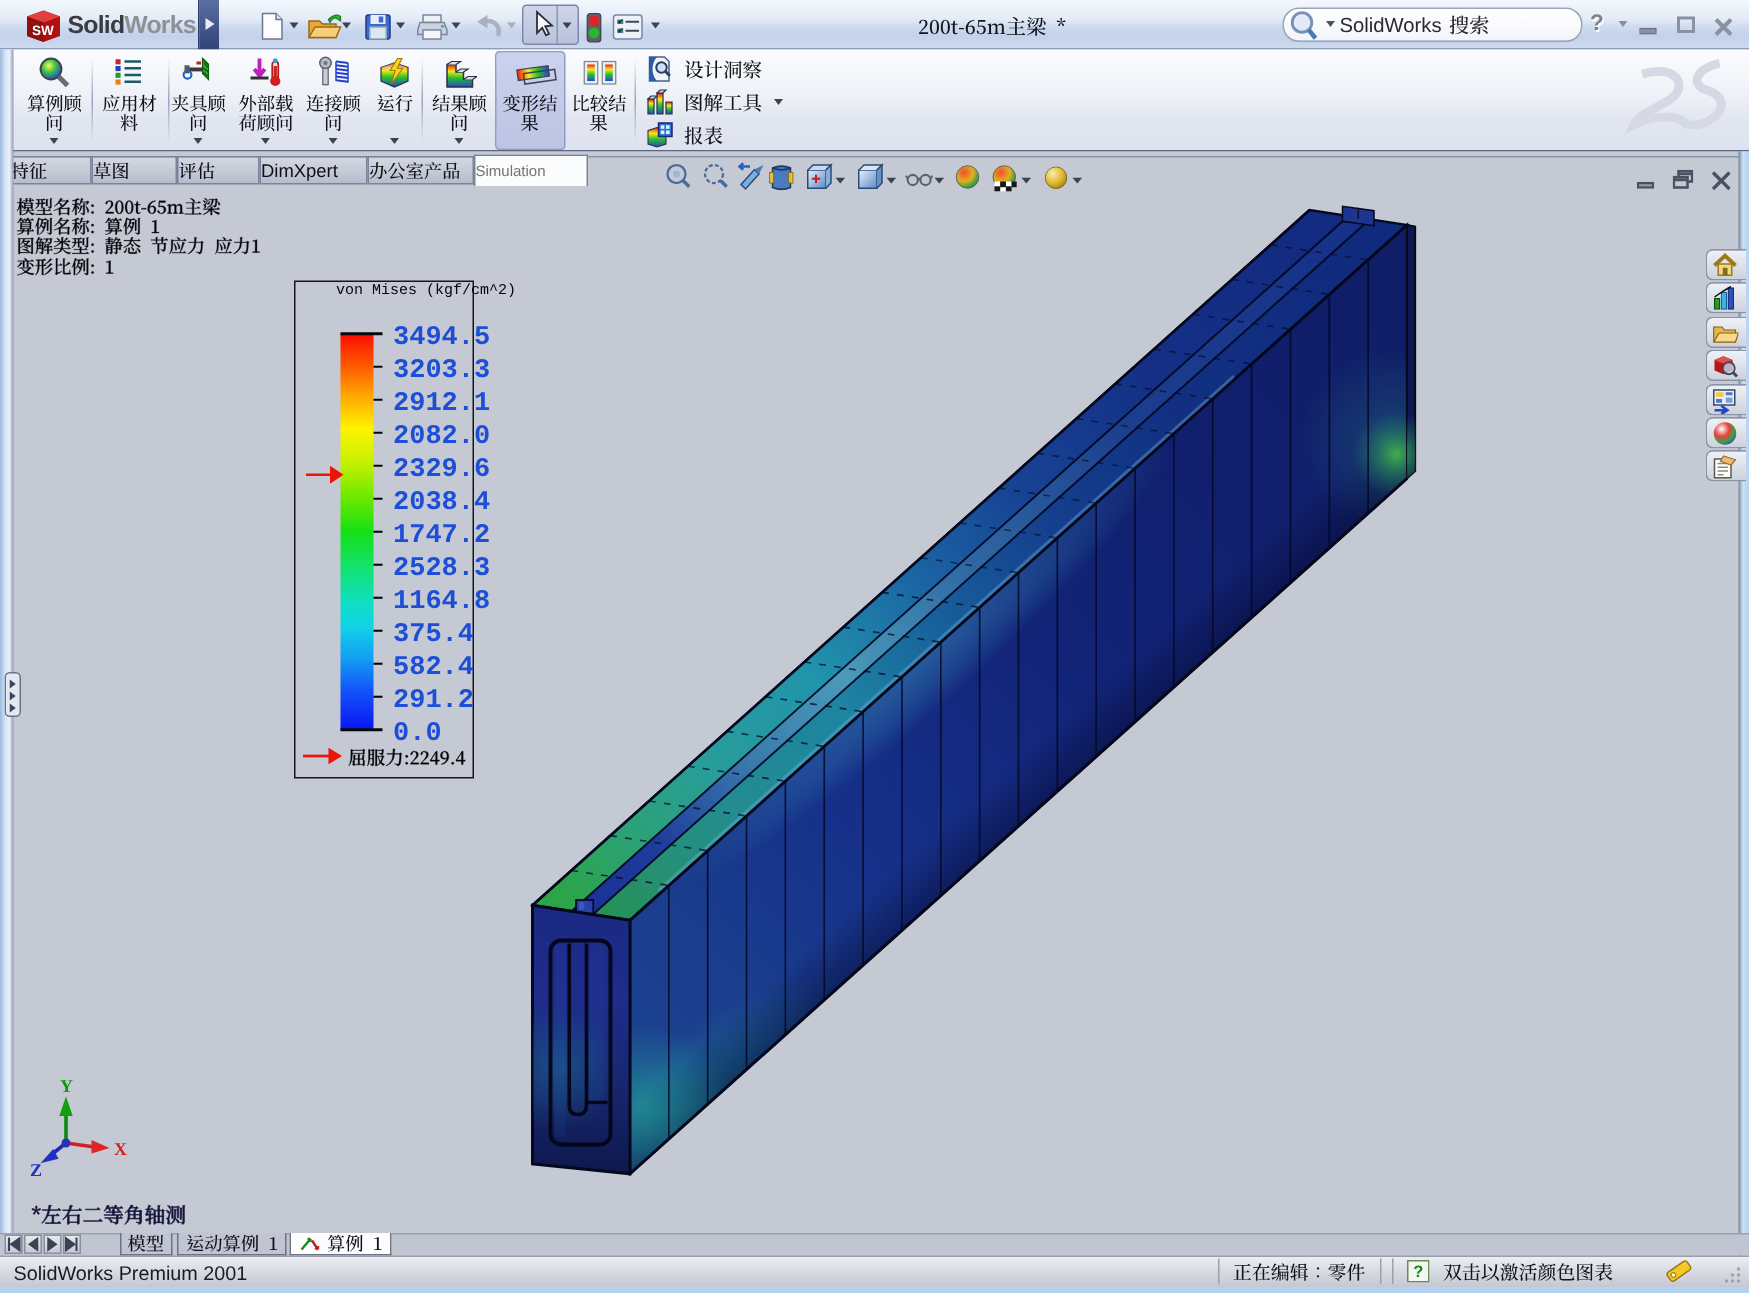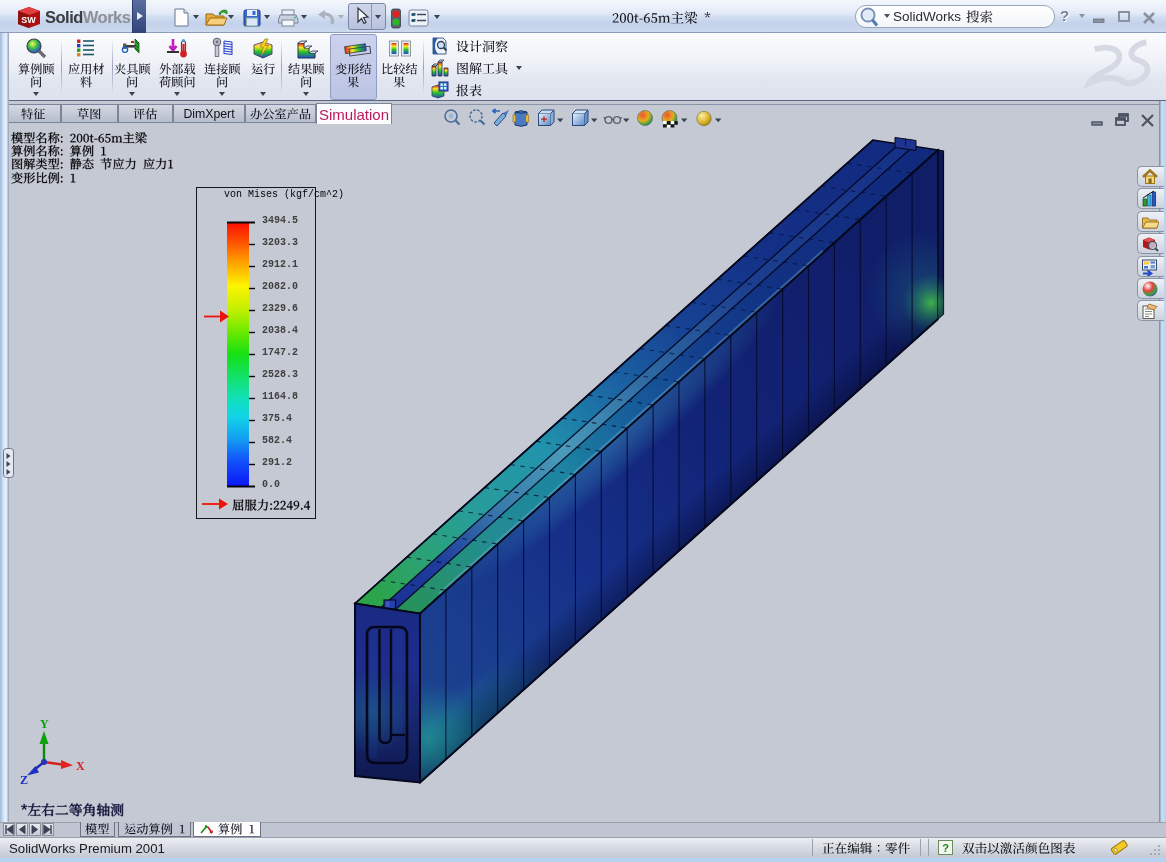--- a/index.html
+++ b/index.html
@@ -10,27 +10,27 @@
 .dd{position:absolute;top:15px;width:0;height:0;border-left:3.5px solid transparent;border-right:3.5px solid transparent;border-top:4px solid #3a4253}
 
 #ribbon{left:0;top:33px;width:1166px;height:68px;background:linear-gradient(#fbfcfe 0%,#eef1f7 45%,#e2e6f0 70%,#dde2ee 100%);border-bottom:1px solid #5c6784}
 .rbtn{position:absolute;top:1px;height:65px;text-align:center}
 .rico{position:absolute;top:3px;left:50%;transform:translateX(-50%);width:24px;height:24px}
 .rtxt{position:absolute;top:27px;width:100%;display:flex;flex-direction:column;align-items:center}
 .rdd{position:absolute;bottom:3px;left:50%;margin-left:-3.5px;width:0;height:0;border-left:3.5px solid transparent;border-right:3.5px solid transparent;border-top:4px solid #3a4253}
 .rsep{position:absolute;top:6px;width:1px;height:56px;background:linear-gradient(rgba(150,158,180,0),#9aa2bc,rgba(150,158,180,0))}
 
 #tabband{left:0;top:101px;width:1166px;height:27px;background:#c5c9d3}
-.ctab{position:absolute;top:3px;height:19px;background:linear-gradient(#d4d8e2,#b6bdcc);border:1px solid #7c8499;display:flex;align-items:center;justify-content:center}
+.ctab{position:absolute;top:3px;height:19px;background:linear-gradient(#d4d8e2,#b6bdcc);border:1px solid #7c8499;display:flex;align-items:center;}
 .ctab.active{background:#fbfcfd;height:21px;top:2px;z-index:2;border-bottom:none}
 
 #vp{left:9px;top:128px;width:1150px;height:694px;background:#c5c9d3}
 
 #legend{position:absolute;left:196px;top:187px;width:120px;height:332px;border:1px solid #16161c}
-.lval{position:absolute;left:263px;font-family:"Liberation Mono",monospace;font-size:10px;font-weight:700;color:#404040;letter-spacing:0px;white-space:nowrap}
+.lval{position:absolute;left:263px;font-family:"Liberation Mono",monospace;font-size:18px;font-weight:700;color:#1d4ed8;letter-spacing:0px;white-space:nowrap}
 
 .rpb{position:absolute;left:1137px;width:27px;height:21.4px;background:linear-gradient(#eef1f6,#ccd2de);border:1px solid #8a93a8;border-right:none;border-radius:5px 0 0 5px}
 
 #btabs{left:0;top:822px;width:1166px;height:15px;background:#c0c5d1;border-top:1px solid #9aa0ac}
 .navb{position:absolute;top:823px;width:12px;height:13px;background:linear-gradient(#e8eaee,#c6cad3);border:1px solid #8a8f9c;color:#4a5060;font-size:8px;text-align:center;line-height:12px}
 .btab{position:absolute;top:822px;height:15px;background:#c0c5d1;border:1px solid #6d7385;border-top:none;display:flex;align-items:center;justify-content:center}
 .btab.active{background:#fdfdfe}
 
 #status{left:0;top:837px;width:1166px;height:21px;background:linear-gradient(#eceef2 0%,#d6dae2 50%,#c3c8d3 100%);border-top:1px solid #9aa0ae;font-size:13.5px;color:#1c1c22}
 #frame-b{left:0;top:858px;width:1166px;height:4px;background:#b5d2f2}
@@ -392,21 +392,21 @@
       </div>
       <div class="ctab" style="left:173px;width:72px">
         <span style="font-size:12.3px;color:#101018">DimXpert</span>
       </div>
       <div class="ctab" style="left:245px;width:71px">
         <svg width="62" height="16" viewBox="0 0 62 16" style="display:block;overflow:visible">
           <path d="M2.6 6.5Q2.8 7.3 2.7 8Q2.6 8.6 2.3 9.1Q2.1 9.6 1.8 9.8Q1.6 10 1.4 10.1Q1.2 10.1 1 10.1Q0.8 10.1 0.7 9.9Q0.6 9.7 0.7 9.5Q0.8 9.3 1 9.1Q1.3 8.9 1.6 8.5Q1.9 8.1 2.1 7.6Q2.3 7 2.4 6.5ZM6.3 2.3Q6.3 2.5 6.2 2.6Q6.1 2.6 5.9 2.7Q5.9 3.7 5.8 4.7Q5.8 5.7 5.6 6.7Q5.5 7.7 5.2 8.6Q4.9 9.6 4.3 10.4Q3.8 11.2 2.9 12Q2 12.8 0.6 13.4L0.5 13.2Q1.8 12.4 2.7 11.4Q3.5 10.4 3.9 9.3Q4.4 8.2 4.6 7.1Q4.7 5.9 4.8 4.7Q4.8 3.5 4.8 2.2ZM8.1 4.9 8.7 4.3 9.8 5.2Q9.7 5.3 9.6 5.4Q9.5 5.4 9.3 5.4Q9.2 6.9 9.1 8.2Q9 9.4 8.9 10.3Q8.8 11.3 8.6 11.9Q8.4 12.5 8.1 12.8Q7.8 13.1 7.4 13.2Q7 13.3 6.5 13.3Q6.5 13.1 6.4 12.9Q6.4 12.7 6.2 12.6Q6.1 12.5 5.7 12.4Q5.3 12.3 4.8 12.2V12Q5.1 12 5.6 12.1Q6 12.1 6.3 12.1Q6.6 12.2 6.8 12.2Q7 12.2 7.1 12.1Q7.2 12.1 7.3 12Q7.5 11.8 7.7 11.2Q7.8 10.6 7.9 9.7Q8.1 8.7 8.1 7.5Q8.2 6.3 8.3 4.9ZM8.8 4.9V5.3H1.1L1 4.9ZM9.7 6.6Q10.5 7.1 10.9 7.5Q11.3 8 11.5 8.4Q11.7 8.9 11.7 9.2Q11.7 9.6 11.5 9.8Q11.4 10 11.2 10Q11 10 10.7 9.8Q10.7 9.3 10.6 8.7Q10.4 8.2 10.1 7.6Q9.9 7.1 9.6 6.7Z M14.3 12Q14.8 12 15.7 11.9Q16.5 11.9 17.5 11.8Q18.5 11.8 19.6 11.7Q20.7 11.6 21.8 11.5L21.8 11.7Q20.6 12 18.8 12.3Q17 12.7 14.7 13ZM19.1 7Q19.1 7.1 18.9 7.2Q18.7 7.2 18.4 7.1L18.7 7Q18.5 7.6 18 8.3Q17.5 9 17 9.7Q16.4 10.5 15.8 11.1Q15.2 11.8 14.7 12.3L14.6 12.2H15.1Q15.1 12.7 14.9 12.9Q14.8 13.2 14.6 13.2L14 12Q14 12 14.1 12Q14.2 12 14.3 11.9Q14.4 11.9 14.5 11.9Q14.6 11.8 14.7 11.8Q15 11.4 15.3 10.9Q15.7 10.4 16 9.8Q16.4 9.2 16.7 8.6Q17 7.9 17.3 7.3Q17.5 6.7 17.7 6.2ZM20.5 2.7Q20.4 2.8 20.3 3Q20.1 3.1 20 3.3L19.9 2.9Q20.3 3.8 20.9 4.7Q21.5 5.5 22.3 6.2Q23.1 6.9 24.2 7.3L24.1 7.4Q23.8 7.5 23.5 7.7Q23.3 7.9 23.1 8.2Q22.2 7.6 21.5 6.8Q20.8 6 20.3 4.9Q19.8 3.8 19.5 2.4L19.6 2.4ZM17.7 3.1Q17.7 3.2 17.6 3.3Q17.4 3.3 17.2 3.3Q16.6 4.4 15.9 5.4Q15.2 6.4 14.4 7.2Q13.6 8 12.7 8.6L12.6 8.5Q13.2 7.8 13.9 6.9Q14.6 5.9 15.2 4.8Q15.9 3.6 16.3 2.5ZM19.7 9Q20.7 9.6 21.3 10.2Q22 10.8 22.3 11.3Q22.7 11.9 22.7 12.3Q22.8 12.7 22.7 13Q22.6 13.3 22.4 13.3Q22.2 13.4 21.9 13.1Q21.8 12.7 21.5 12.1Q21.3 11.6 20.9 11Q20.6 10.5 20.2 10Q19.8 9.5 19.5 9.1Z M29.5 2.1Q30.2 2.2 30.6 2.4Q31 2.5 31.1 2.8Q31.3 3 31.3 3.2Q31.3 3.4 31.2 3.6Q31 3.7 30.8 3.8Q30.6 3.8 30.4 3.6Q30.3 3.3 30 2.9Q29.7 2.5 29.4 2.2ZM34.5 3.8 35 3.2 36.1 4.2Q36 4.3 35.6 4.3Q35.4 4.6 35.1 5Q34.8 5.3 34.5 5.6L34.4 5.5Q34.4 5.2 34.5 4.9Q34.5 4.6 34.5 4.3Q34.6 4 34.6 3.8ZM26.4 3.2Q26.7 3.9 26.6 4.4Q26.6 4.9 26.4 5.2Q26.3 5.6 26 5.7Q25.9 5.8 25.7 5.9Q25.5 5.9 25.3 5.8Q25.1 5.8 25.1 5.6Q25 5.4 25.1 5.2Q25.2 5 25.4 4.9Q25.6 4.7 25.8 4.5Q26 4.2 26.2 3.9Q26.3 3.6 26.3 3.2ZM35 3.8V4.2H26.3V3.8ZM31 6.3Q31 6.4 30.8 6.4Q30.6 6.5 30.3 6.3L30.7 6.3Q30.4 6.5 29.9 6.8Q29.5 7.1 29 7.4Q28.5 7.7 28 7.9Q27.4 8.2 26.9 8.4V8.2H27.4Q27.4 8.7 27.2 9Q27.1 9.2 26.9 9.3L26.4 8.1Q26.4 8.1 26.5 8Q26.7 8 26.8 8Q27.2 7.8 27.6 7.5Q28 7.2 28.4 6.9Q28.9 6.5 29.2 6.2Q29.5 5.8 29.7 5.6ZM26.6 8.1Q27.3 8.1 28.4 8.1Q29.5 8.1 30.9 8Q32.3 8 33.8 7.9L33.8 8.2Q32.6 8.3 30.9 8.6Q29.1 8.8 26.9 9ZM32.2 6.6Q33 6.9 33.6 7.2Q34.1 7.5 34.4 7.9Q34.7 8.2 34.8 8.5Q34.9 8.8 34.8 9Q34.7 9.2 34.5 9.2Q34.3 9.3 34.1 9.2Q33.9 8.8 33.6 8.3Q33.2 7.9 32.8 7.5Q32.4 7.1 32.1 6.8ZM34.8 11.8Q34.8 11.8 35 11.9Q35.1 12 35.3 12.1Q35.5 12.3 35.7 12.4Q35.9 12.6 36.1 12.8Q36 13 35.7 13H25.1L24.9 12.6H34.2ZM33.7 9.6Q33.7 9.6 33.8 9.7Q33.9 9.8 34.1 10Q34.3 10.1 34.5 10.3Q34.7 10.4 34.8 10.6Q34.8 10.8 34.5 10.8H26.3L26.2 10.4H33ZM33.3 4.8Q33.3 4.8 33.4 4.9Q33.5 4.9 33.7 5.1Q33.9 5.2 34.1 5.3Q34.3 5.5 34.4 5.6Q34.4 5.7 34.3 5.8Q34.2 5.8 34.1 5.8H26.6L26.5 5.5H32.7ZM31.4 8.8Q31.4 9 31.3 9.1Q31.2 9.1 31 9.2V12.8H30V8.7Z M38.5 6.9V6.6L39.6 7H39.4V8.4Q39.4 9 39.4 9.6Q39.3 10.3 39.1 11Q38.8 11.7 38.4 12.3Q37.9 12.9 37.1 13.5L37 13.3Q37.6 12.6 38 11.7Q38.3 10.9 38.4 10.1Q38.5 9.2 38.5 8.4V7ZM46.7 6.2Q46.7 6.2 46.9 6.3Q47 6.4 47.2 6.5Q47.3 6.7 47.6 6.9Q47.8 7 47.9 7.2Q47.9 7.3 47.8 7.3Q47.7 7.4 47.6 7.4H39.1V7H46.1ZM45.9 4.8Q45.9 4.9 45.8 4.9Q45.7 5 45.5 5Q45.3 5.3 45 5.7Q44.7 6.1 44.4 6.5Q44.1 6.9 43.8 7.3H43.6Q43.7 6.9 43.9 6.4Q44.1 5.9 44.3 5.4Q44.4 4.9 44.6 4.4ZM40.3 4.4Q41 4.7 41.3 5Q41.7 5.3 41.8 5.7Q42 6 42 6.2Q41.9 6.5 41.8 6.7Q41.6 6.8 41.4 6.8Q41.2 6.8 41 6.6Q41 6.3 40.8 5.9Q40.7 5.5 40.5 5.1Q40.4 4.7 40.2 4.5ZM47.1 3.1Q47.1 3.1 47.2 3.2Q47.3 3.3 47.5 3.4Q47.7 3.6 47.9 3.7Q48.1 3.9 48.3 4.1Q48.2 4.2 48 4.2H37.3L37.2 3.9H46.5ZM41.7 2Q42.4 2.1 42.8 2.3Q43.2 2.5 43.3 2.8Q43.5 3 43.5 3.2Q43.5 3.5 43.4 3.6Q43.3 3.8 43.1 3.8Q42.9 3.8 42.6 3.7Q42.6 3.3 42.3 2.8Q42 2.4 41.6 2.1Z M51.8 2.9V2.5L52.9 2.9H57.5V3.3H52.8V7.1Q52.8 7.2 52.7 7.3Q52.6 7.3 52.4 7.4Q52.2 7.5 52 7.5H51.8ZM57 2.9H56.9L57.4 2.4L58.5 3.2Q58.4 3.3 58.3 3.4Q58.2 3.4 58 3.5V7.1Q58 7.1 57.8 7.2Q57.7 7.3 57.5 7.3Q57.3 7.4 57.1 7.4H57ZM52.3 6.1H57.5V6.5H52.3ZM49.9 8.3V7.9L50.9 8.3H53.8V8.6H50.9V13Q50.9 13.1 50.7 13.2Q50.6 13.2 50.4 13.3Q50.3 13.3 50.1 13.3H49.9ZM53.2 8.3H53.1L53.6 7.7L54.7 8.6Q54.6 8.6 54.5 8.7Q54.4 8.8 54.2 8.8V12.8Q54.2 12.9 54 12.9Q53.9 13 53.7 13.1Q53.5 13.1 53.4 13.1H53.2ZM50.3 11.9H53.7V12.2H50.3ZM55.6 8.3V7.9L56.6 8.3H59.6V8.6H56.5V13.1Q56.5 13.1 56.4 13.2Q56.3 13.3 56.1 13.3Q55.9 13.4 55.7 13.4H55.6ZM59 8.3H58.8L59.4 7.7L60.5 8.6Q60.4 8.6 60.3 8.7Q60.1 8.8 59.9 8.8V12.9Q59.9 13 59.8 13Q59.7 13.1 59.5 13.2Q59.3 13.2 59.1 13.2H59ZM55.9 11.9H59.4V12.2H55.9Z" fill="#101018"></path>
         </svg>
       </div>
       <div class="ctab active" style="left:316px;width:76px">
-        <span style="font-size:15px;color:#be185d">Simulation</span>
+        <span style="font-size:10px;color:#737373">Simulation</span>
       </div>
       <svg class="abs" style="left:443px;top:7px" width="300" height="22" viewBox="0 0 300 22">
 <defs>
           <radialGradient id="ball" cx="0.35" cy="0.3" r="0.9">
             <stop offset="0" stop-color="#f05030"></stop>
             <stop offset="0.45" stop-color="#e0b020"></stop>
             <stop offset="0.75" stop-color="#30a040"></stop>
             <stop offset="1" stop-color="#2050c0"></stop>
           </radialGradient>
 <linearGradient id="cubef" x1="0" y1="0" x2="1" y2="1">

